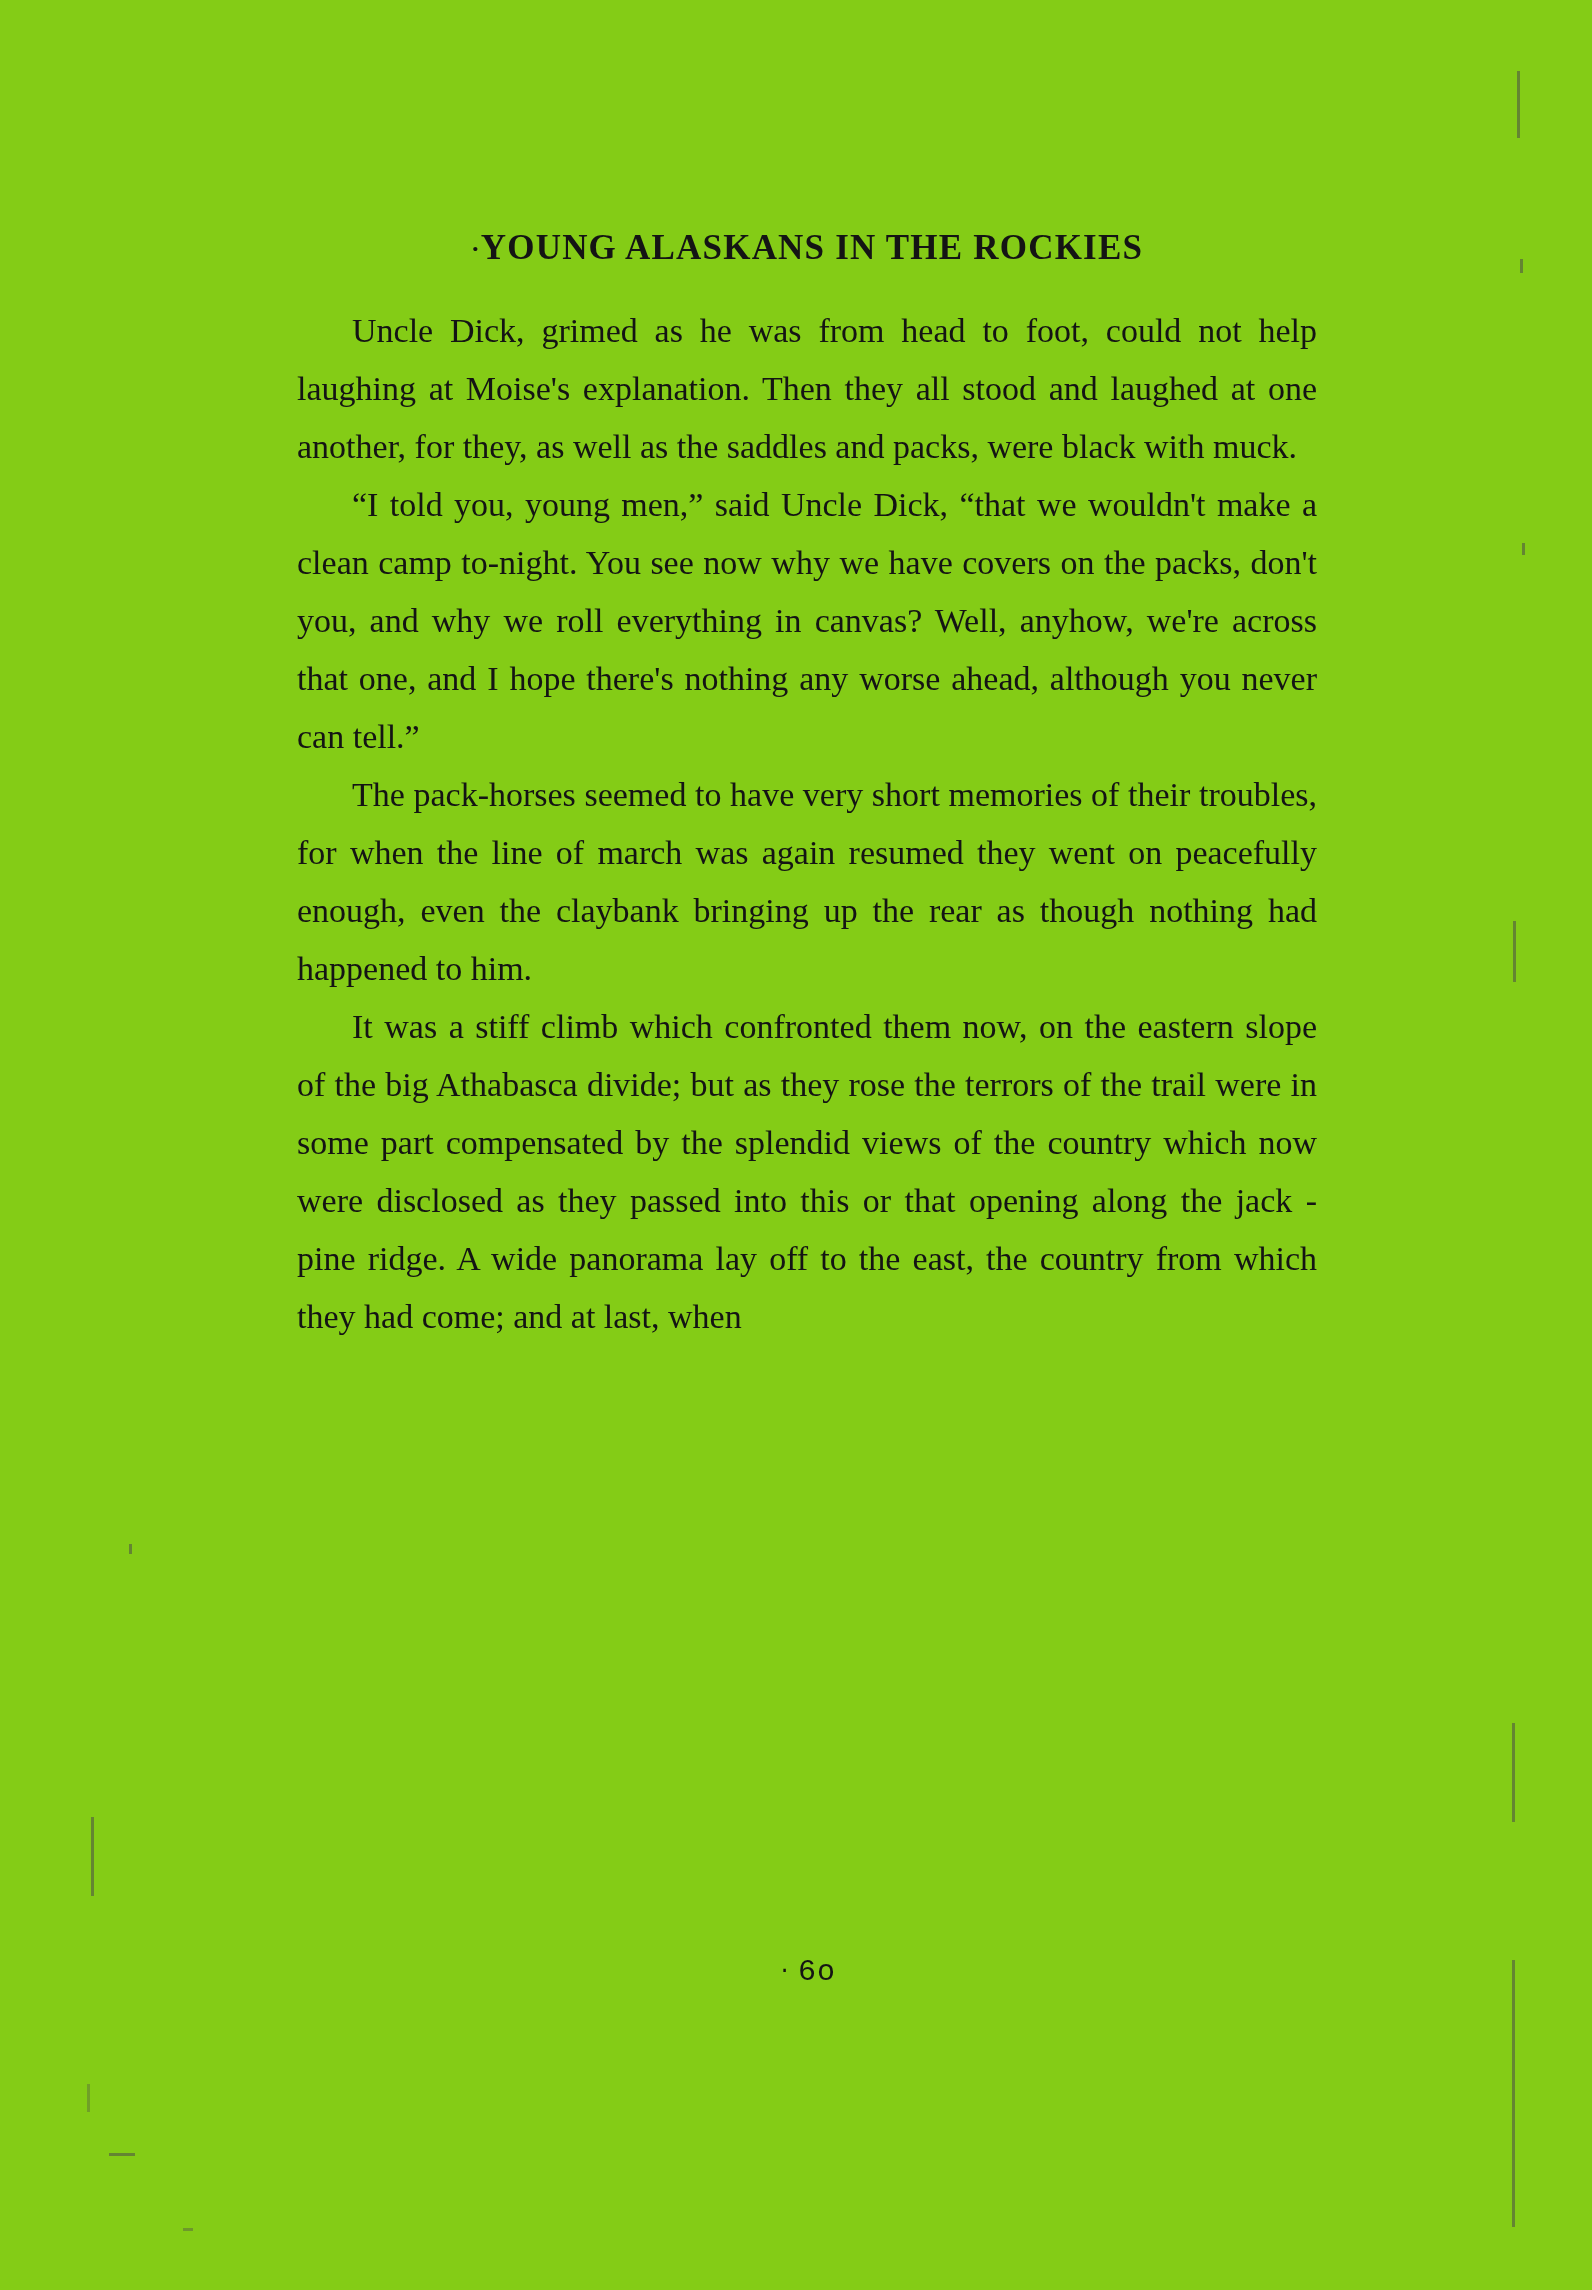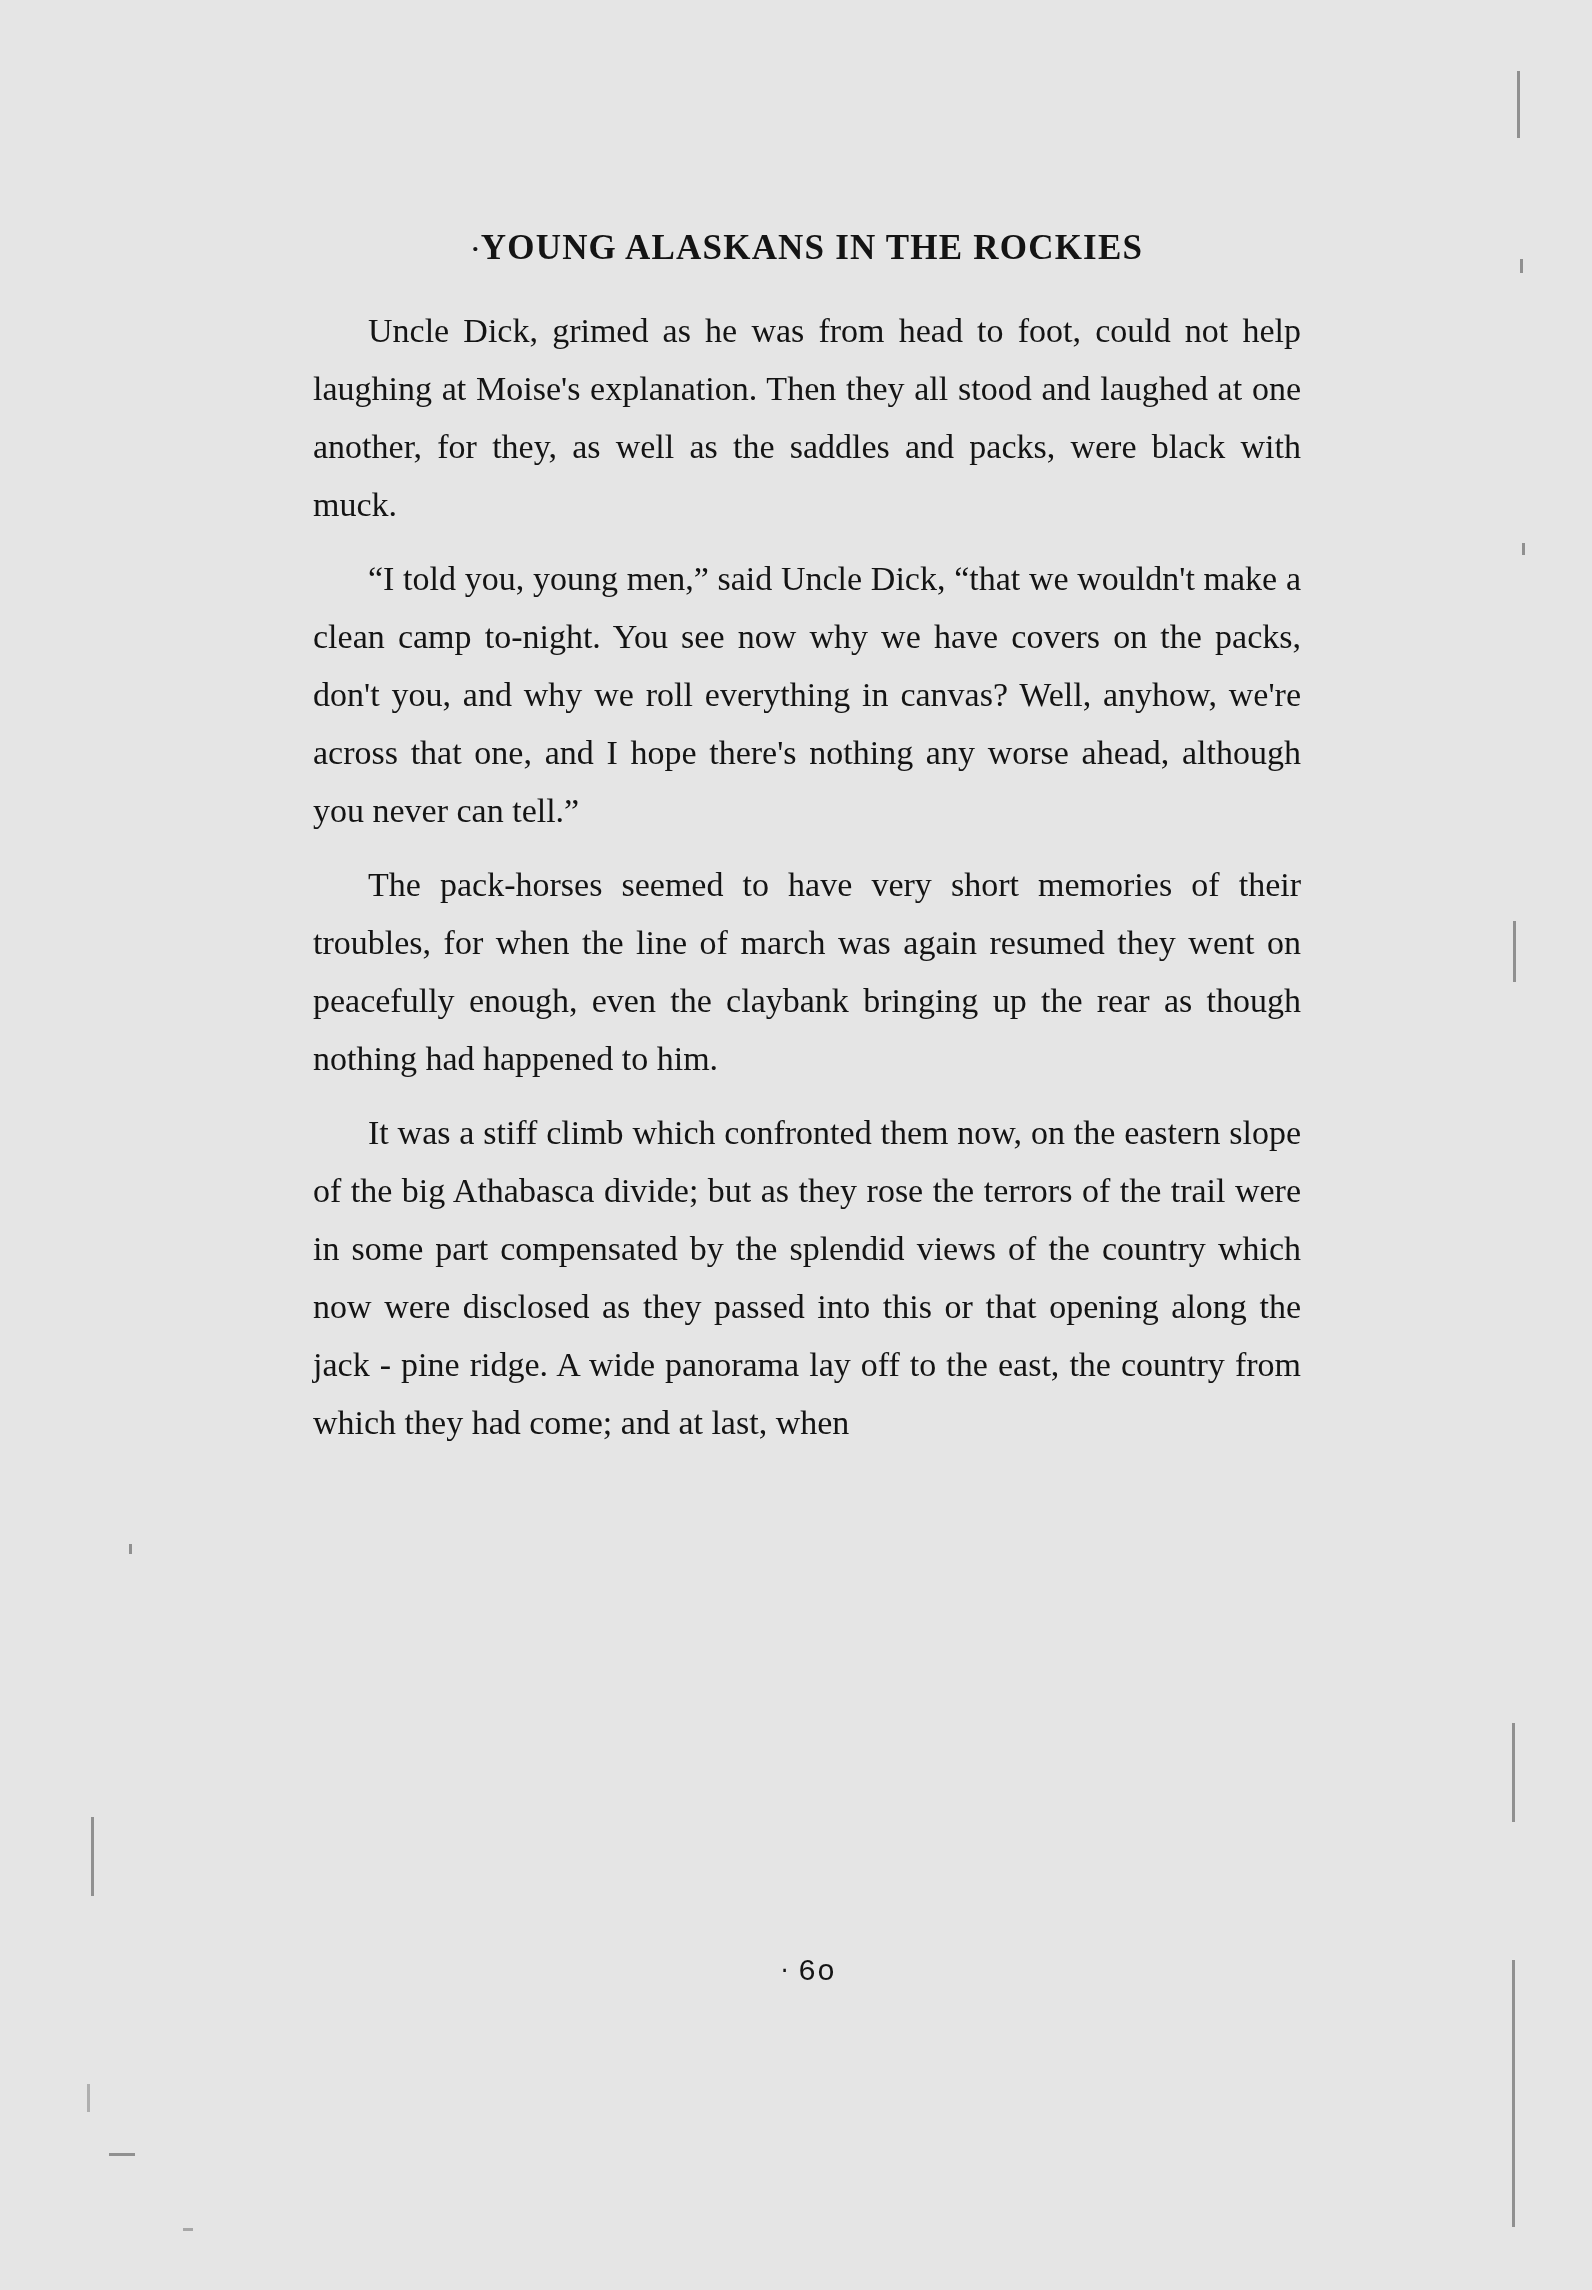--- a/index.html
+++ b/index.html
@@ -12,21 +12,21 @@
     height: 2291px;
     position: relative;
     font-family: "Liberation Serif", serif;
     color: #141414;
     overflow: hidden;
   }
 
   .page {
     position: absolute;
     inset: 0;
-    background: #e5e5e5;
+    background: #84cc16;
   }
 
   
   .mark {
     position: absolute;
     background: #4a4a4a;
     opacity: 0.55;
   }
 
   .text-block {
@@ -42,21 +42,21 @@
     text-align: center;
     margin: 0 0 34px 0;
     white-space: nowrap;
   }
   .running-head .lead-dot {
     font-size: 26px;
     vertical-align: 2px;
   }
 
   p.body-par {
-    margin: 16px;
+    margin: 0;
     font-size: 34px;
     line-height: 58px;
     text-align: justify;
     text-justify: inter-word;
     text-indent: 55px;
     hyphens: manual;
   }
 
   .folio {
     position: absolute;

